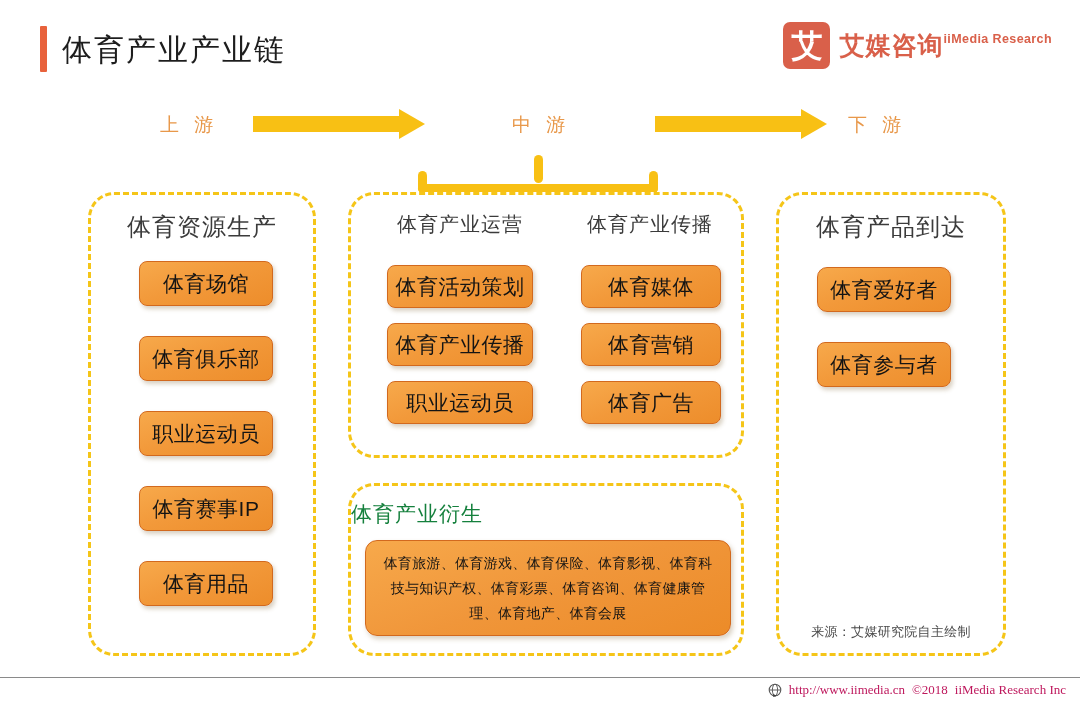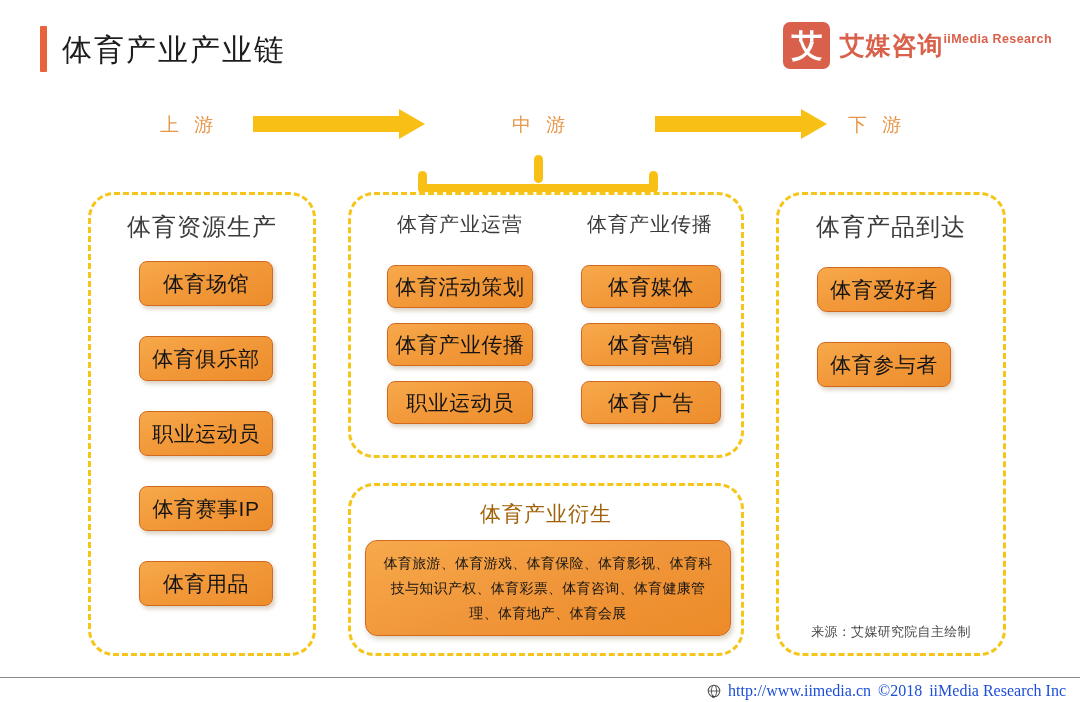--- a/index.html
+++ b/index.html
@@ -124,21 +124,21 @@
   }
   .subcol .node { left:22px; width:146px; height:43px; }
   .subcol.right .node { left:26px; width:140px; }
   .subcol .node.n0 { top:70px; }
   .subcol .node.n1 { top:128px; }
   .subcol .node.n2 { top:186px; }
 
   
   .deriv-header {
     position:absolute; top:14px; left:0; width:100%;
-    text-align:center; font-size:21px; color:#a16207; letter-spacing:1px;
+    font-size:21px; color:#15803d; letter-spacing:1px;
   }
   .deriv-box {
     position:absolute; left:14px; top:54px; width:366px; height:96px;
     border:1.5px solid #D2691E; border-radius:12px;
     background:linear-gradient(160deg,#F7A94B 0%,#F0963A 50%,#EC8B28 100%);
     box-shadow:2px 3px 5px rgba(120,90,40,0.28);
     display:flex; align-items:center; justify-content:center;
     padding:6px 16px;
   }
   .deriv-text {
@@ -157,21 +157,21 @@
     white-space:nowrap;
   }
 
   
   .footer-rule {
     position:absolute; left:0; top:677px; width:1080px; height:1px; background:#8a8a8a;
   }
   .footer {
     position:absolute; right:14px; top:682px;
     display:flex; align-items:center; gap:7px;
-    font-size:16px; color:#1d4ed8;
+    font-size:13px; color:#be185d;
     font-family:"Liberation Serif","DejaVu Serif",serif;
     white-space:nowrap;
   }
   .globe-icon { display:inline-block; width:14px; height:14px; }
 </style>
 </head>
 <body>
 
 <div id="root">
 

